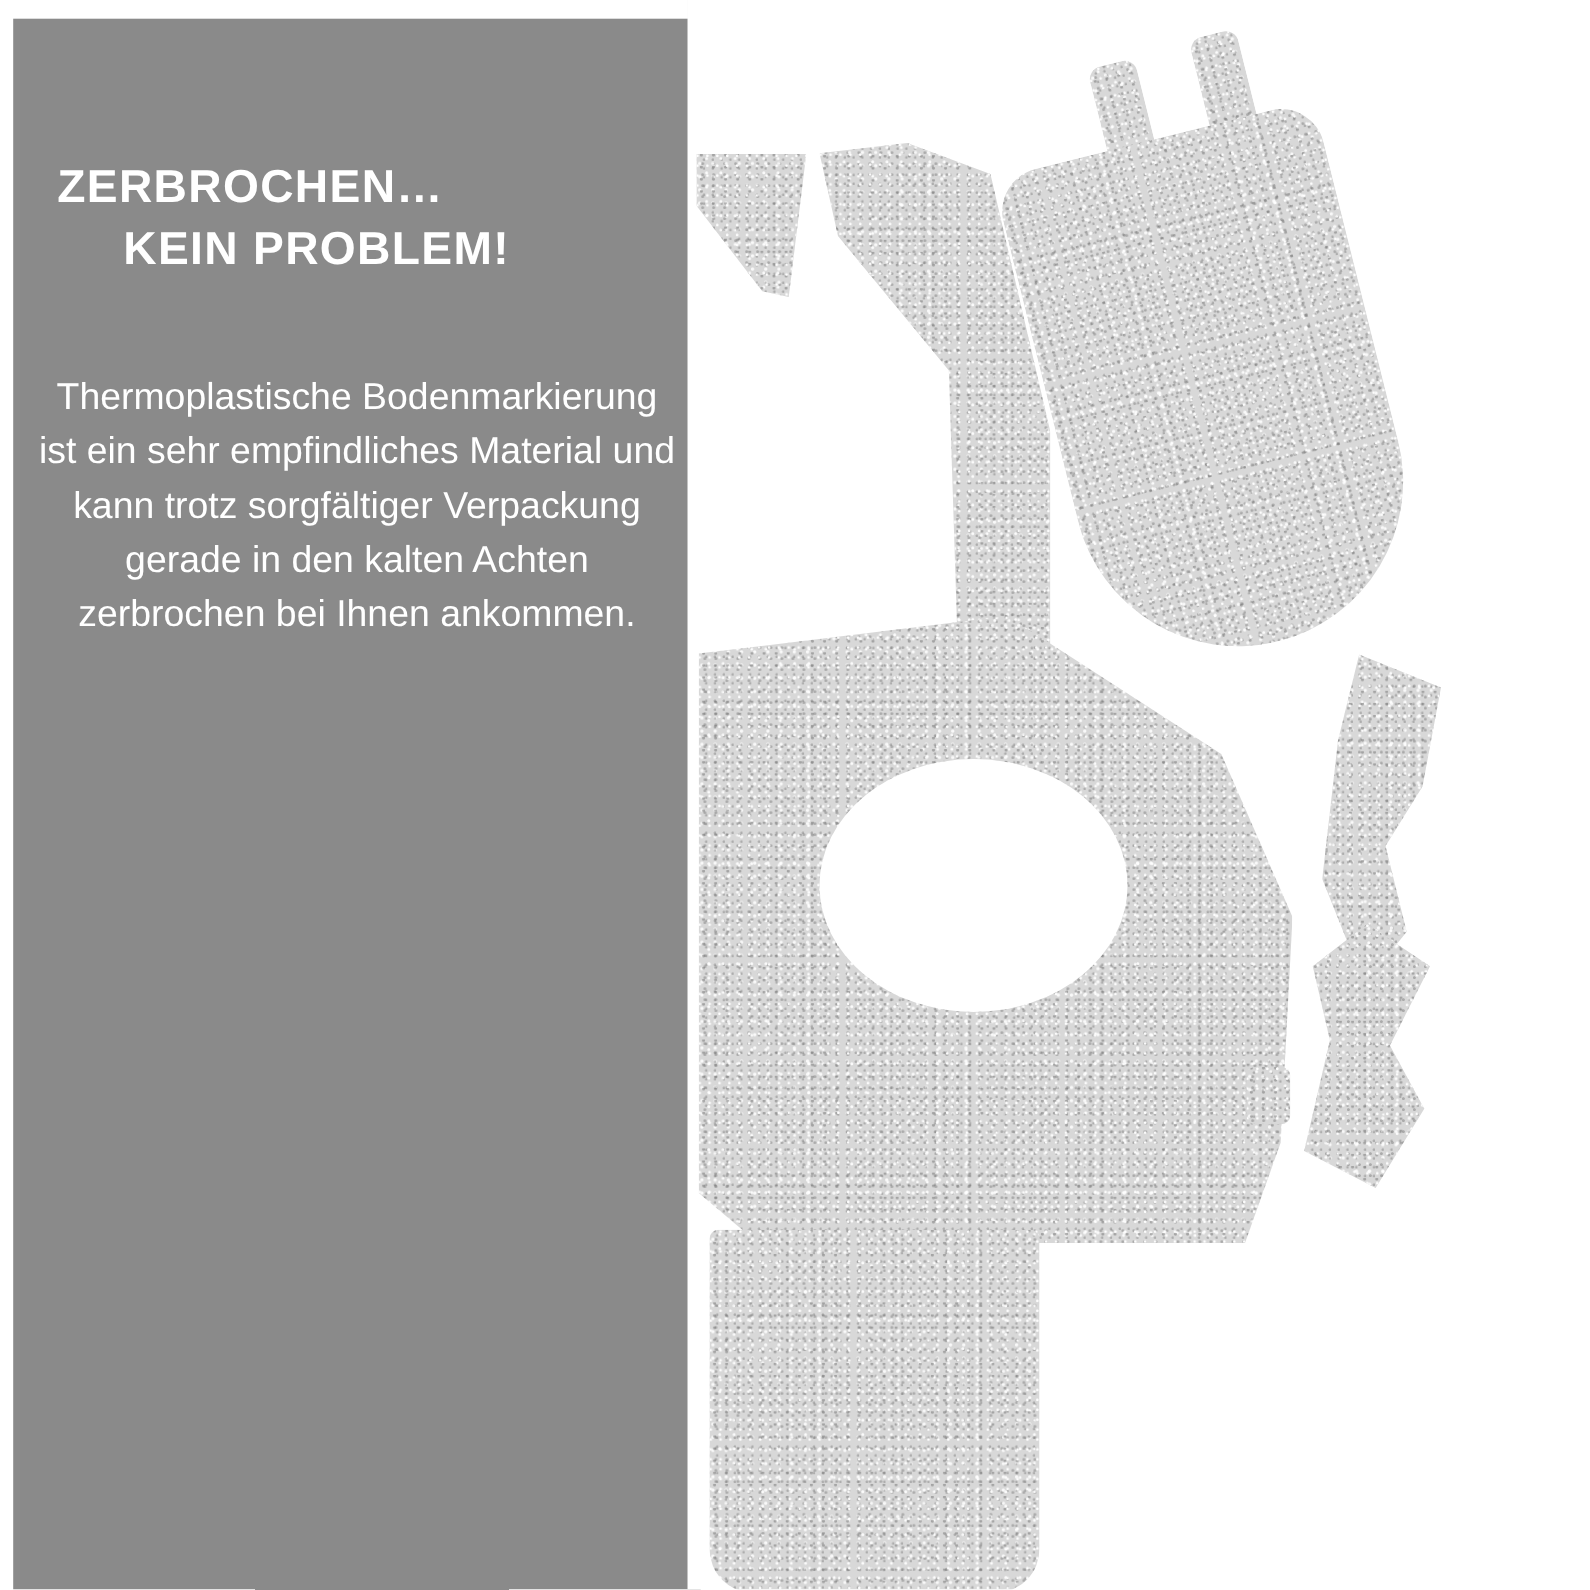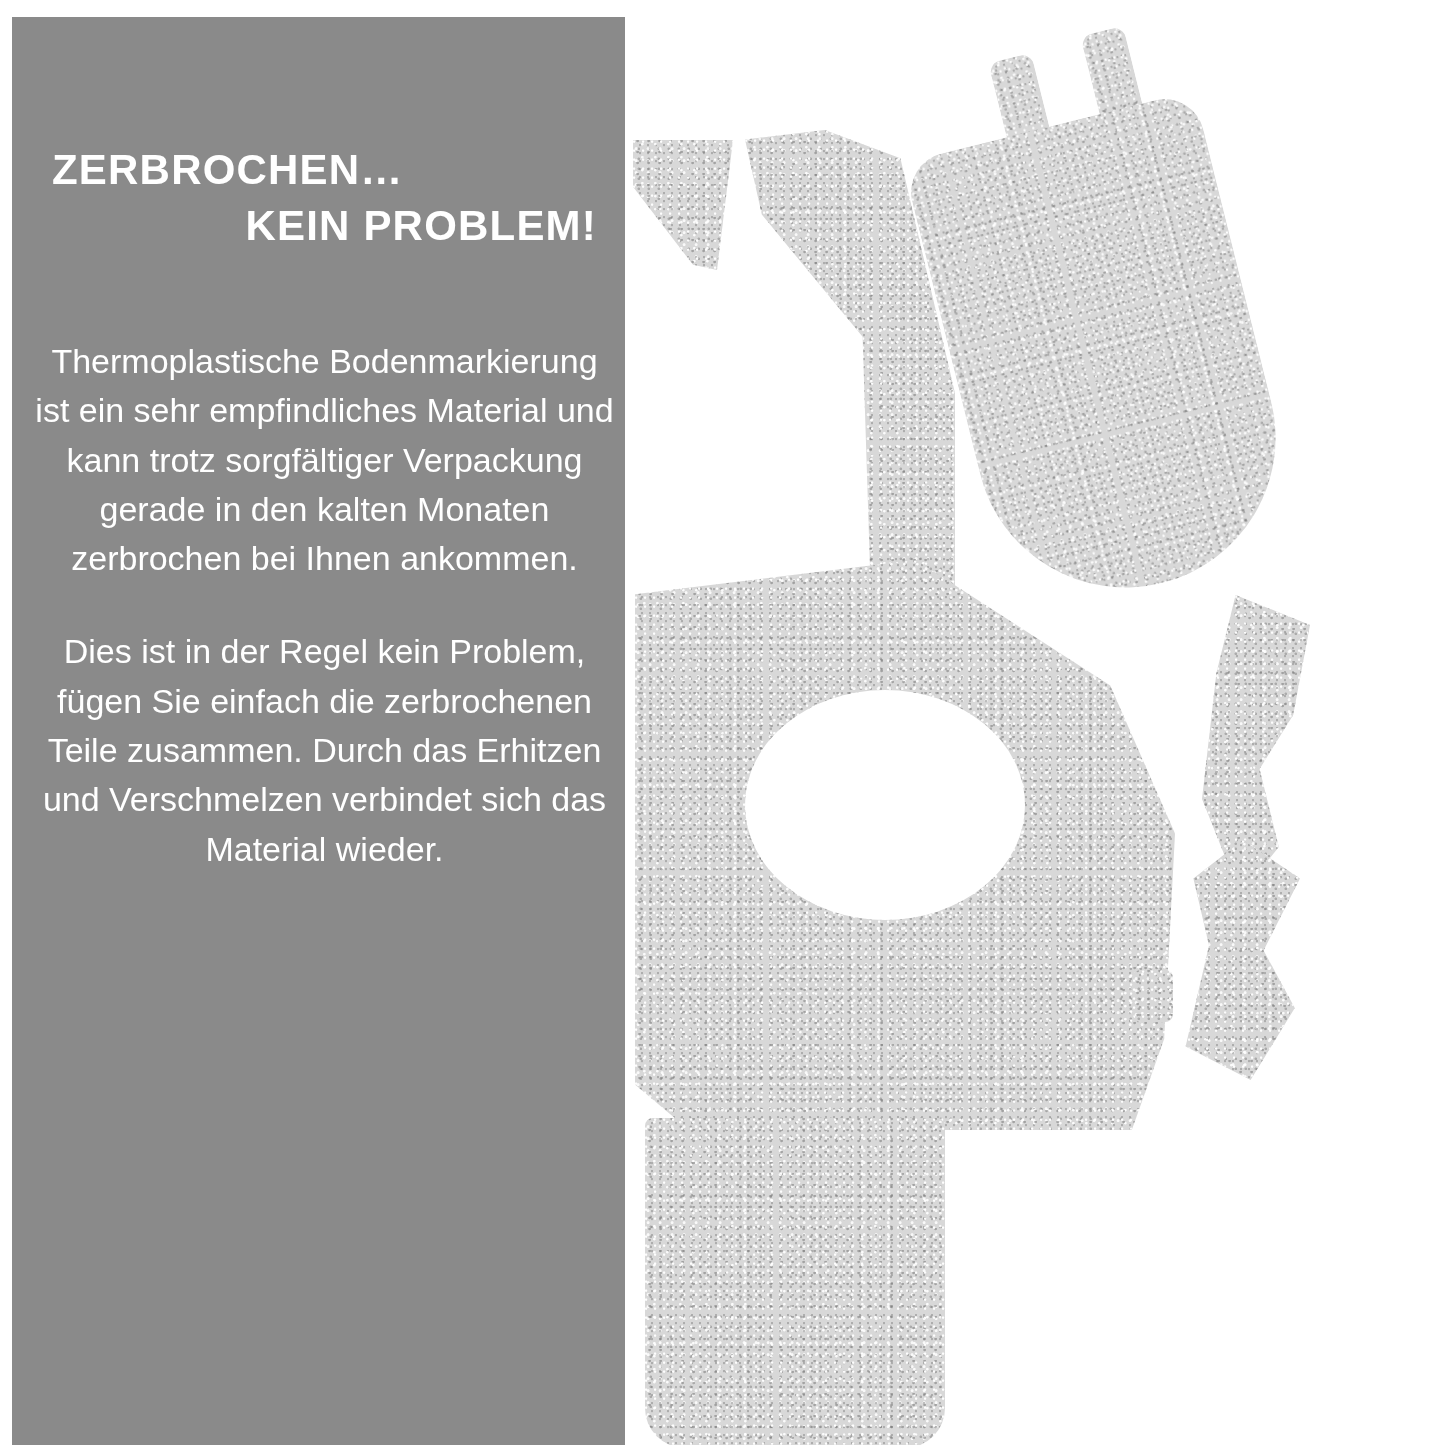--- a/index.html
+++ b/index.html
@@ -40,21 +40,21 @@
     padding-left: 40px;
     box-sizing: border-box;
     color: #ffffff;
     font-weight: bold;
     font-size: 42px;
     letter-spacing: 1.2px;
     line-height: 1.34;
   }
   .headline .line2 {
     display: block;
-    text-align: right;
+    text-align: left;
     padding-left: 60px;
   }
 
   .body-copy {
     position: absolute;
     left: 20px;
     top: 320px;
     width: 585px;
     color: #ffffff;
     font-size: 34px;
@@ -195,22 +195,21 @@
 <div class="canvas">
 
   <div class="info-panel">
 
     <div class="headline">
       <span>ZERBROCHEN…</span>
       <span class="line2">KEIN PROBLEM!</span>
     </div>
 
     <div class="body-copy">
-      <p>Thermoplastische Bodenmarkierung ist ein sehr empfindliches Material und kann trotz sorgfältiger Verpackung gerade in den kalten Monaten zerbrochen bei Ihnen ankommen.</p>
-      <p>Dies ist in der Regel kein Problem, fügen Sie einfach die zerbrochenen Teile zusammen. Durch das Erhitzen und Verschmelzen verbindet sich das Material wieder.</p>
+      <p>Thermoplastische Bodenmarkierung ist ein sehr empfindliches Material und kann trotz sorgfältiger Verpackung gerade in den kalten Achten zerbrochen bei Ihnen ankommen.</p>
     </div>
 
   </div>
 
   <div class="seam"></div>
 
   <div class="art-area">
 
     <div class="piece chip-top"></div>
     <div class="piece cord"></div>

